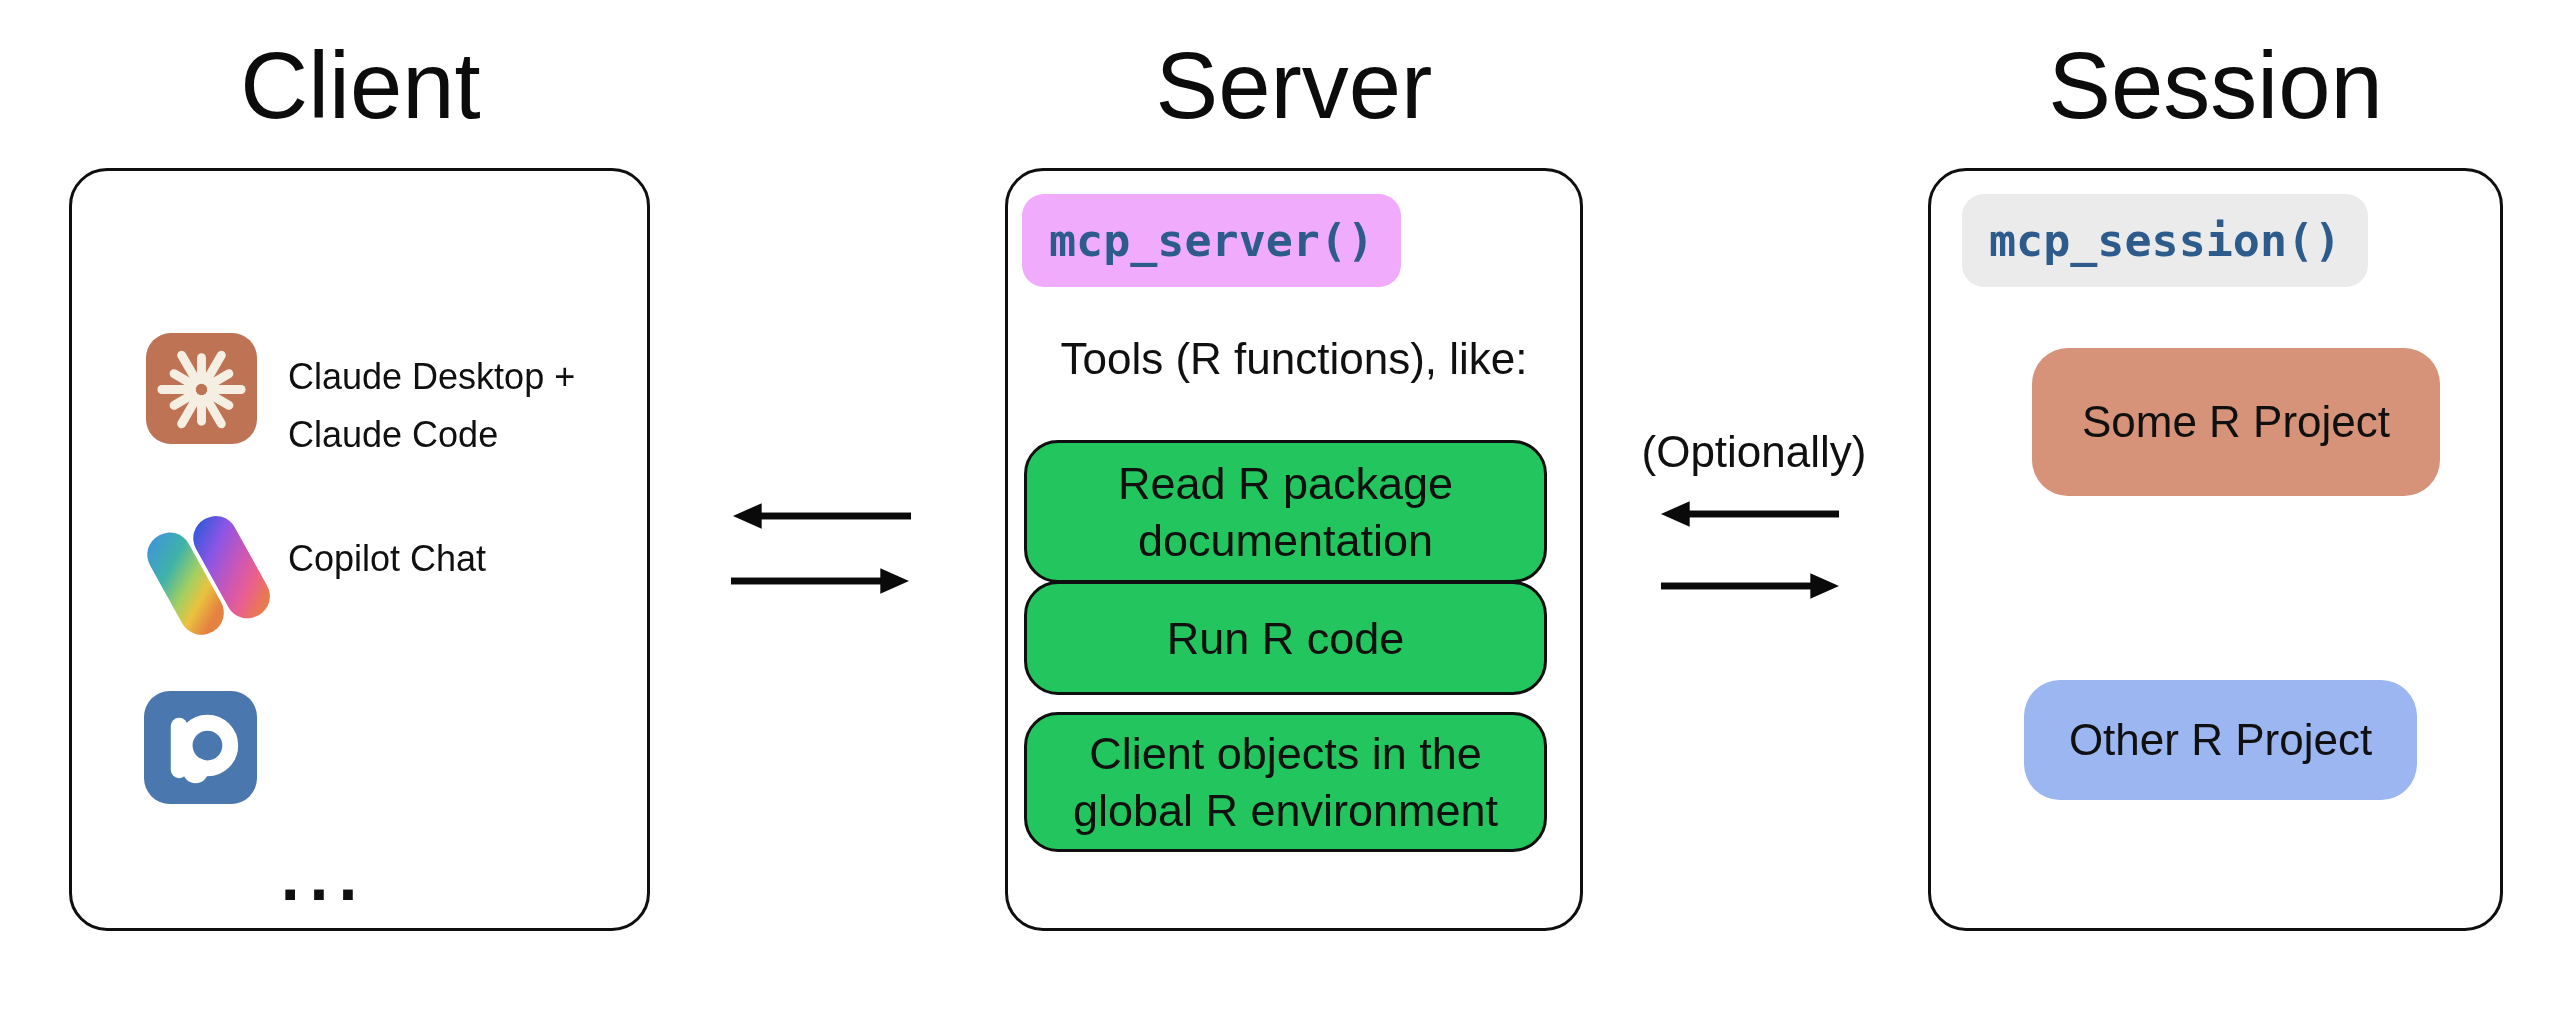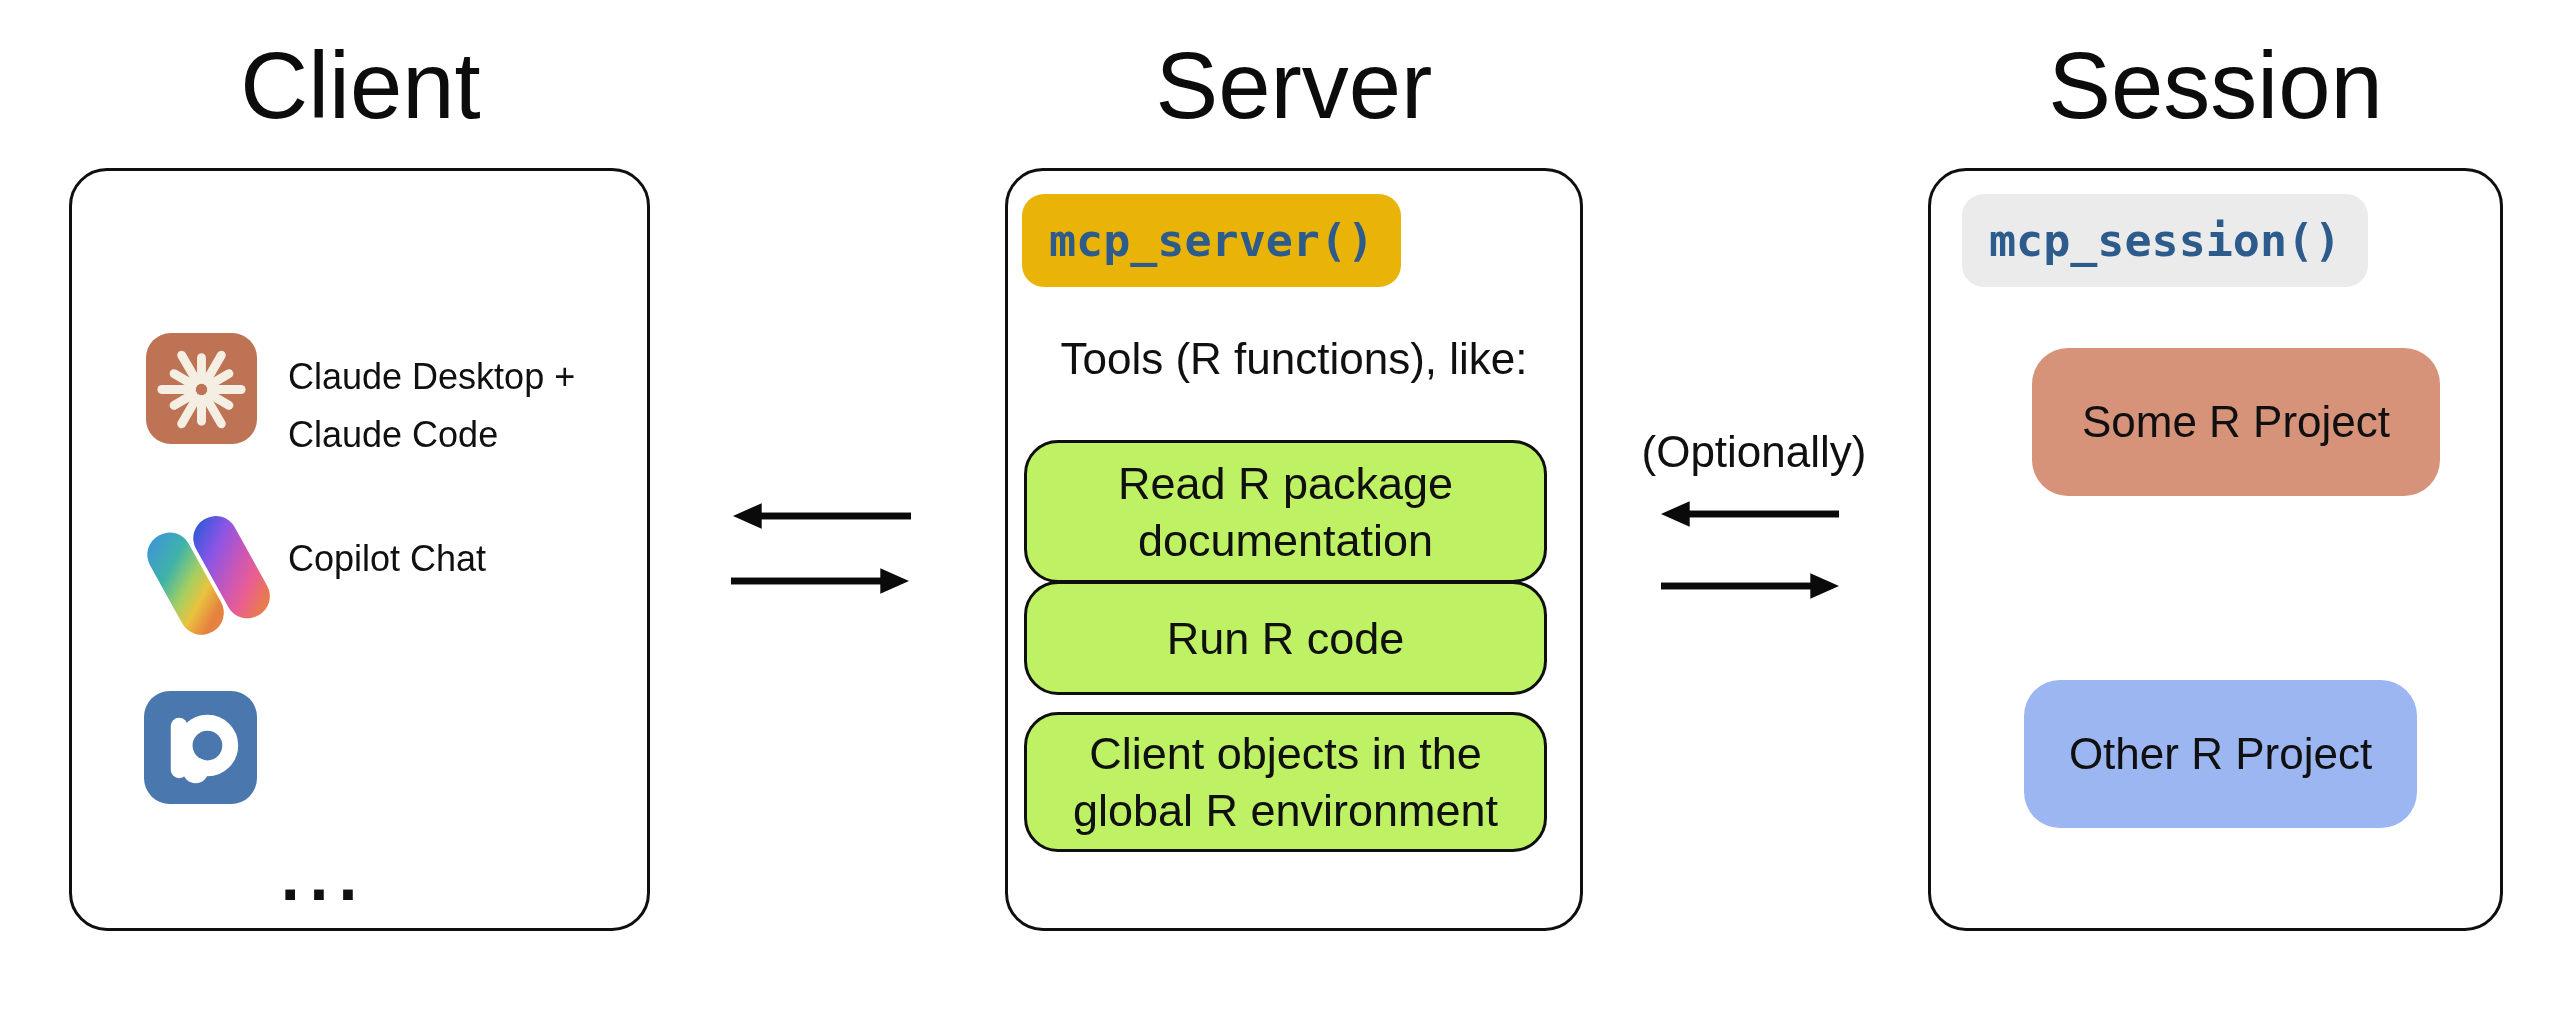--- a/index.html
+++ b/index.html
@@ -13,21 +13,21 @@
   .panel{border:3px solid #0f0f0f;border-radius:38px;background:#ffffff;box-sizing:border-box;}
   .item-text{font-size:36px;line-height:58px;color:#101010;white-space:nowrap;}
   .ellipsis{font-family:"DejaVu Sans",sans-serif;font-size:55px;font-weight:600;letter-spacing:8px;text-align:center;}
   .badge{
     height:93px;line-height:93px;border-radius:22px;padding:0 27px;display:inline-block;
     font-family:"DejaVu Sans Mono","Liberation Mono",monospace;font-weight:700;font-size:45px;
     background:#EBEBEB;color:#2D5C8C;white-space:nowrap;
   }
   .mid-head{font-size:44px;text-align:center;color:#101010;}
   .tool{
-    border:3px solid #0f0f0f;border-radius:34px;background:#bef264;box-sizing:border-box;
+    border:3px solid #0f0f0f;border-radius:34px;background:#22c55e;box-sizing:border-box;
     text-align:center;font-size:45px;color:#101010;
     display:flex;flex-direction:column;justify-content:center;
   }
   .tool .ln{line-height:57px;}
   .project{
     border-radius:36px;text-align:center;font-size:44px;color:#101010;
     display:flex;align-items:center;justify-content:center;
   }
   .arrow svg{display:block;overflow:visible;}
   .icon-svg{display:block;overflow:visible;}
@@ -117,21 +117,21 @@
   <div class="abs arrow" style="left:729px;top:565px;">
     <svg width="182" height="32" viewBox="0 0 184 32" fill="#0a0a0a">
       <rect x="2" y="12.5" width="153" height="7"></rect>
       <polygon points="182,16 153,3 153,29"></polygon>
     </svg>
   </div>
 
   <div class="abs panel" style="left:1005px;top:168px;width:578px;height:763px;"></div>
 
   <div class="abs" style="left:1022px;top:194px;">
-    <span class="badge" style="color: rgb(45, 92, 140); background-color: #eab308;">mcp_server()</span>
+    <span class="badge" style="color: rgb(45, 92, 140); background-color: #f0abfc;">mcp_server()</span>
   </div>
 
   <div class="abs mid-head" style="left:1005px;top:334px;width:578px;">Tools (R functions), like:</div>
 
   <div class="abs tool" style="left:1024px;top:440px;width:523px;height:143px;">
     <div class="ln">Read R package</div>
     <div class="ln">documentation</div>
   </div>
 
   <div class="abs tool" style="left:1024px;top:581px;width:523px;height:114px;">
@@ -159,16 +159,16 @@
   </div>
 
   <div class="abs panel" style="left:1928px;top:168px;width:575px;height:763px;"></div>
 
   <div class="abs" style="left:1950px;top:194px;padding-left:12px;">
     <span class="badge" style="color: rgb(45, 92, 140); background-color: rgb(235, 235, 235);">mcp_session()</span>
   </div>
 
   <div class="abs project" style="left:2032px;top:348px;width:408px;height:148px;background:#D69379;">Some R Project</div>
 
-  <div class="abs project" style="left:2024px;top:680px;width:393px;height:148px;background:#9CB6F1;">Other R Project</div>
+  <div class="abs project" style="left:2024px;top:680px;width:393px;height:120px;background:#9CB6F1;">Other R Project</div>
 
 </div>
 
 
 </body></html>

